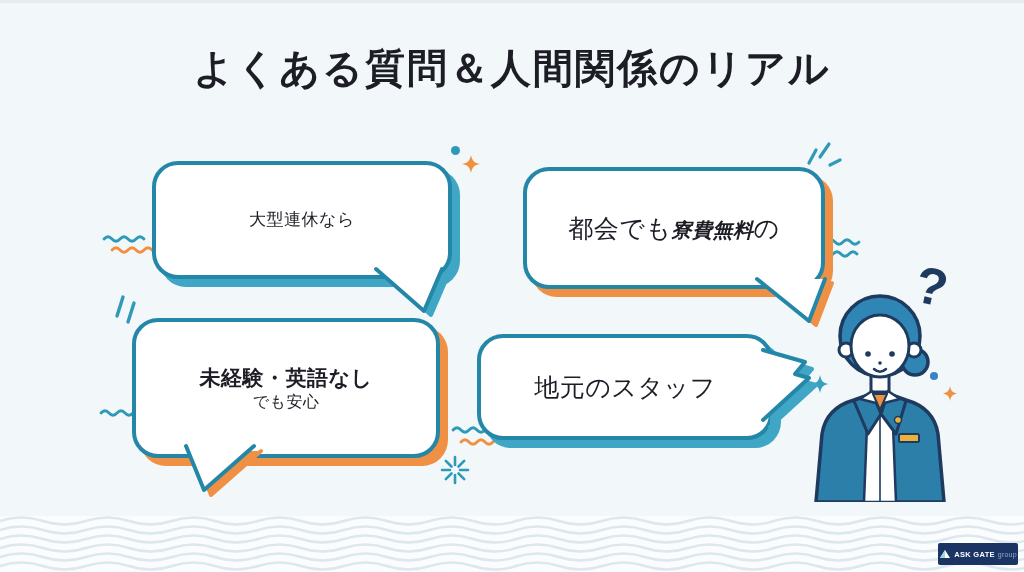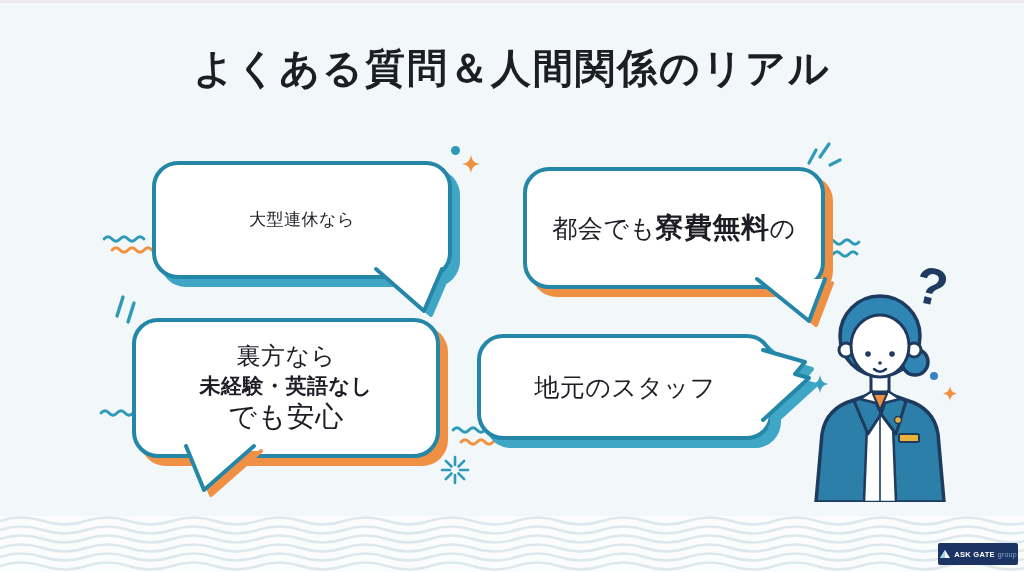--- a/index.html
+++ b/index.html
@@ -56,25 +56,25 @@
               box-shadow: 8px 8px 0 0 #f09045; }
   .bubble-3 { left: 132px; top: 318px; width: 308px; height: 140px;
               box-shadow: 8px 8px 0 0 #f09045; }
   .bubble-4 { left: 477px; top: 334px; width: 296px; height: 106px;
               box-shadow: 8px 8px 0 0 #3fa6c5; }
 
   .b1-l1 { font-size: 17px; }
   .b1-l2 { font-size: 27px; }
   .b1-l2 .em { font-size: 29px; }
   .b2-l1 { font-size: 25px; }
-  .b2-l1 .em, .b2-l2 .em { font-size: 28px; }
+  .b2-l1 .em, .b2-l2 .em { font-size: 20px; font-style: italic; }
   .b2-l2 { font-size: 25px; }
   .b3-l1 { font-size: 24px; }
   .b3-l2 { font-size: 21px; }
-  .b3-l3 { font-size: 28px; }
+  .b3-l3 { font-size: 16px; }
   .b4-l1 { font-size: 26px; }
   .b4-l1 .em { font-size: 28px; }
   .b4-l2 { font-size: 25px; }
 
   .tail { position: absolute; overflow: visible; }
   .tail-1 { left: 216px; bottom: -44px; }
   .tail-2 { left: 226px; bottom: -44px; }
   .tail-3 { left: 42px;  bottom: -46px; }
   .tail-4 { right: -52px; top: 12px; }
 
@@ -135,21 +135,20 @@
 
   <div class="bubble bubble-2">
     <div class="ln b2-l1"><span class="reg">都会でも</span><span class="em">寮費無料</span><span class="reg">の</span></div>
     <svg class="tail tail-2" width="86" height="50">
       <path d="M4,0 L56,42 L72,0" fill="#f09045" stroke="#f09045" stroke-width="4" stroke-linejoin="round" stroke-linecap="round" transform="translate(7,4)"></path>
       <path d="M4,0 L56,42 L72,0" fill="#ffffff" stroke="#2487a8" stroke-width="4" stroke-linejoin="round" stroke-linecap="round"></path>
     </svg>
   </div>
 
   <div class="bubble bubble-3">
-    <div class="ln b3-l1 reg">裏方なら</div>
     <div class="ln b3-l2 em">未経験・英語なし</div>
     <div class="ln b3-l3 reg">でも安心</div>
     <svg class="tail tail-3" width="84" height="54">
       <path d="M8,0 L26,44 L76,0" fill="#f09045" stroke="#f09045" stroke-width="4" stroke-linejoin="round" stroke-linecap="round" transform="translate(7,5)"></path>
       <path d="M8,0 L26,44 L76,0" fill="#ffffff" stroke="#2487a8" stroke-width="4" stroke-linejoin="round" stroke-linecap="round"></path>
     </svg>
   </div>
 
   <div class="bubble bubble-4">
     <div class="ln b4-l2 reg">地元のスタッフ</div>

